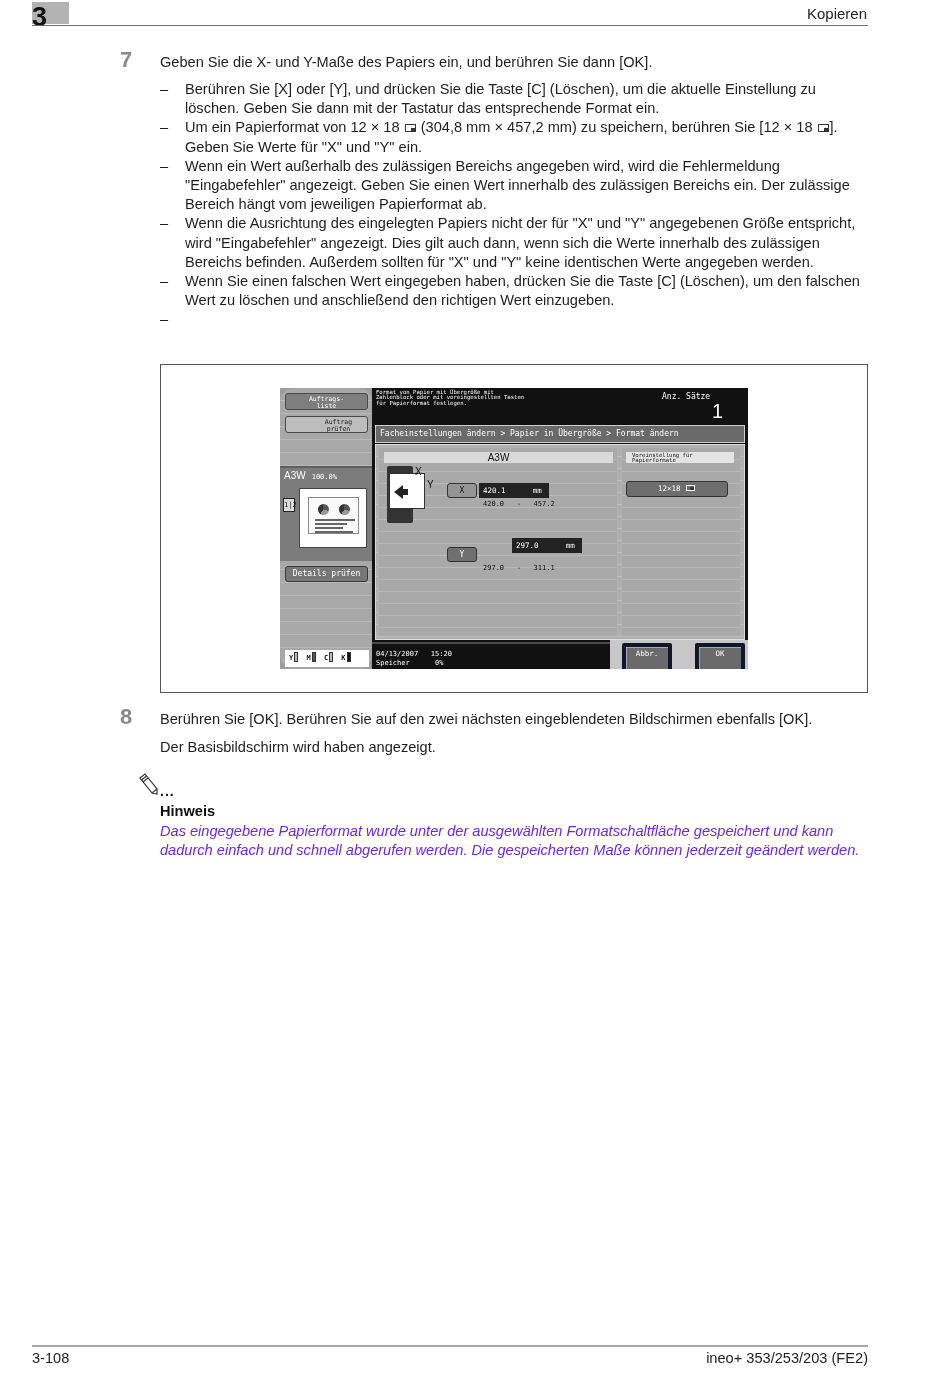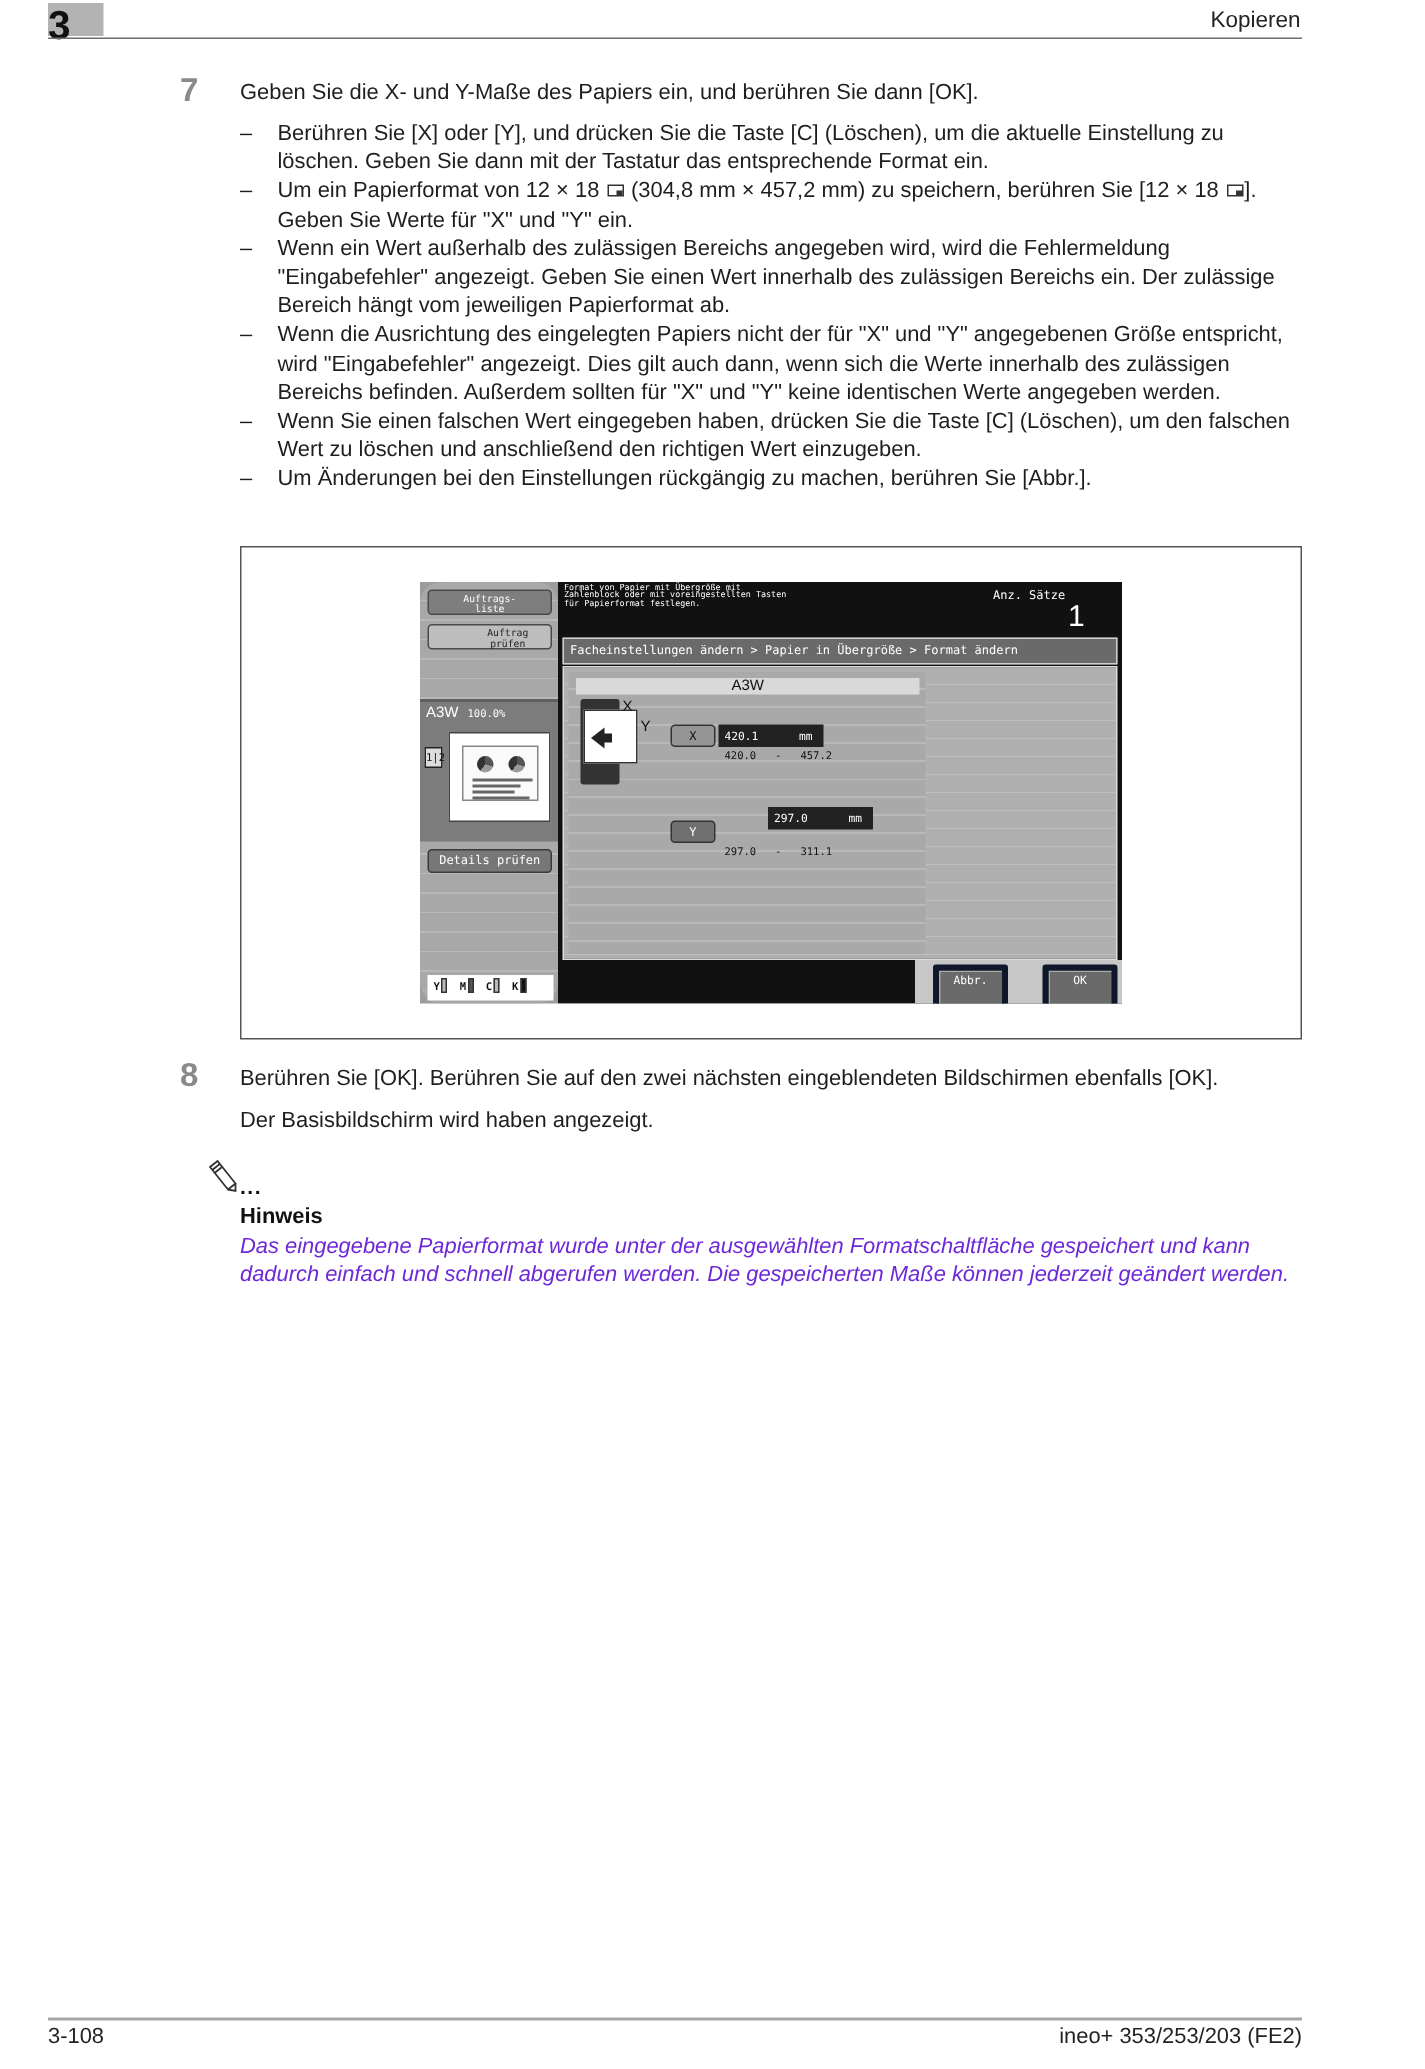--- a/index.html
+++ b/index.html
@@ -94,21 +94,21 @@
 
 <div class="step-num" style="top:48px;">7</div>
 <div class="step-text" style="top:53px;">Geben Sie die X- und Y-Maße des Papiers ein, und berühren Sie dann [OK].</div>
 
 <div class="bullets">
   <div class="bullet"><span class="dash">–</span><span>Berühren Sie [X] oder [Y], und drücken Sie die Taste [C] (Löschen), um die aktuelle Einstellung zu löschen. Geben Sie dann mit der Tastatur das entsprechende Format ein.</span></div>
   <div class="bullet"><span class="dash">–</span><span>Um ein Papierformat von 12 × 18</span> <span class="fmt-icon"></span> <span>(304,8 mm × 457,2 mm) zu speichern, berühren Sie [12 × 18</span> <span class="fmt-icon"></span><span>]. Geben Sie Werte für "X" und "Y" ein.</span></div>
   <div class="bullet"><span class="dash">–</span><span>Wenn ein Wert außerhalb des zulässigen Bereichs angegeben wird, wird die Fehlermeldung "Eingabefehler" angezeigt. Geben Sie einen Wert innerhalb des zulässigen Bereichs ein. Der zulässige Bereich hängt vom jeweiligen Papierformat ab.</span></div>
   <div class="bullet"><span class="dash">–</span><span>Wenn die Ausrichtung des eingelegten Papiers nicht der für "X" und "Y" angegebenen Größe entspricht, wird "Eingabefehler" angezeigt. Dies gilt auch dann, wenn sich die Werte innerhalb des zulässigen Bereichs befinden. Außerdem sollten für "X" und "Y" keine identischen Werte angegeben werden.</span></div>
   <div class="bullet"><span class="dash">–</span><span>Wenn Sie einen falschen Wert eingegeben haben, drücken Sie die Taste [C] (Löschen), um den falschen Wert zu löschen und anschließend den richtigen Wert einzugeben.</span></div>
-  <div class="bullet"><span class="dash">–</span><span>Um Änderungen bei den Einstellungen rückgängig zu machen, berühren Sie [Abbr.].</span></div>
+  <div class="bullet"><span class="dash">–</span></div>
 </div>
 
 <div class="shot-frame"></div>
 
 <div class="device">
 
   <div class="lp">
     <div class="lp-btn dark" style="top:5px; white-space:pre;">Auftrags-
 liste</div>
     <div class="lp-btn light" style="top:28px; white-space:pre;padding-left:24px;">Auftrag
@@ -158,22 +158,31 @@
 
         <div class="axis-btn x" style="left:68px; top:35px;">X</div>
         <div class="val-box" style="left:100px; top:35px;"><span>420.1</span>      <span>mm</span></div>
         <div class="range" style="left:104px; top:52px;"><span>420.0</span>   <span>-</span>   <span>457.2</span></div>
 
         <div class="axis-btn y" style="left:68px; top:99px;">Y</div>
         <div class="val-box" style="left:100px; top:90px;margin-left:33px;"><span>297.0</span>      <span>mm</span></div>
         <div class="range" style="left:104px; top:116px;"><span>297.0</span>   <span>-</span>   <span>311.1</span></div>
       </div>
 
-    </div>
-
+      <div class="pr">
+        <div class="preset-head">Voreinstellung für
+Papierformate</div>
+        <div class="preset-btn"><span>12×18</span> <span class="fmt-icon" style="border-color:#fff; width:9px; height:6px;"></span></div>
+      </div>
+    </div>
+
+    <div class="foot-bar">
+      <div class="foot-text"><span>04/13/2007</span>   <span>15:20</span>
+<span>Speicher</span>      <span>0%</span></div>
+    </div>
     <div class="foot-right">
       <div class="dev-btn" style="left:12px;">Abbr.</div>
       <div class="dev-btn" style="left:69px;margin-left:16px;">OK</div>
     </div>
   </div>
 </div>
 
 <div class="step-num" style="top:705px;">8</div>
 <div class="step-text" style="top:710px;">Berühren Sie [OK]. Berühren Sie auf den zwei nächsten eingeblendeten Bildschirmen ebenfalls [OK].</div>
 <div class="step-text" style="top:738px;">Der Basisbildschirm wird haben angezeigt.</div>

